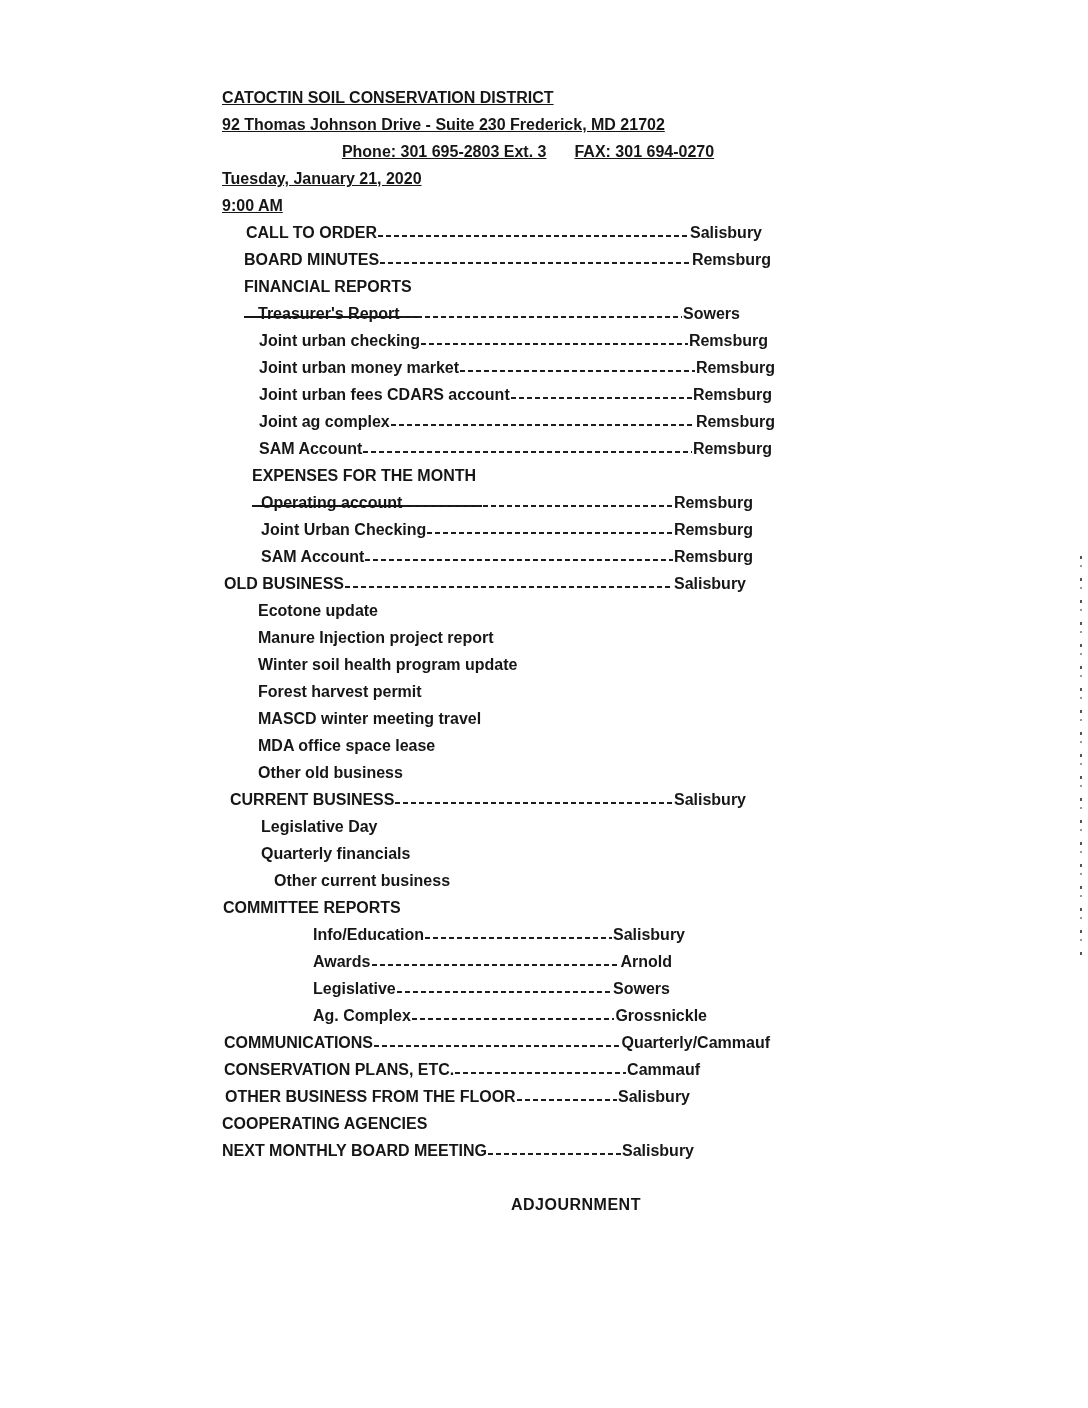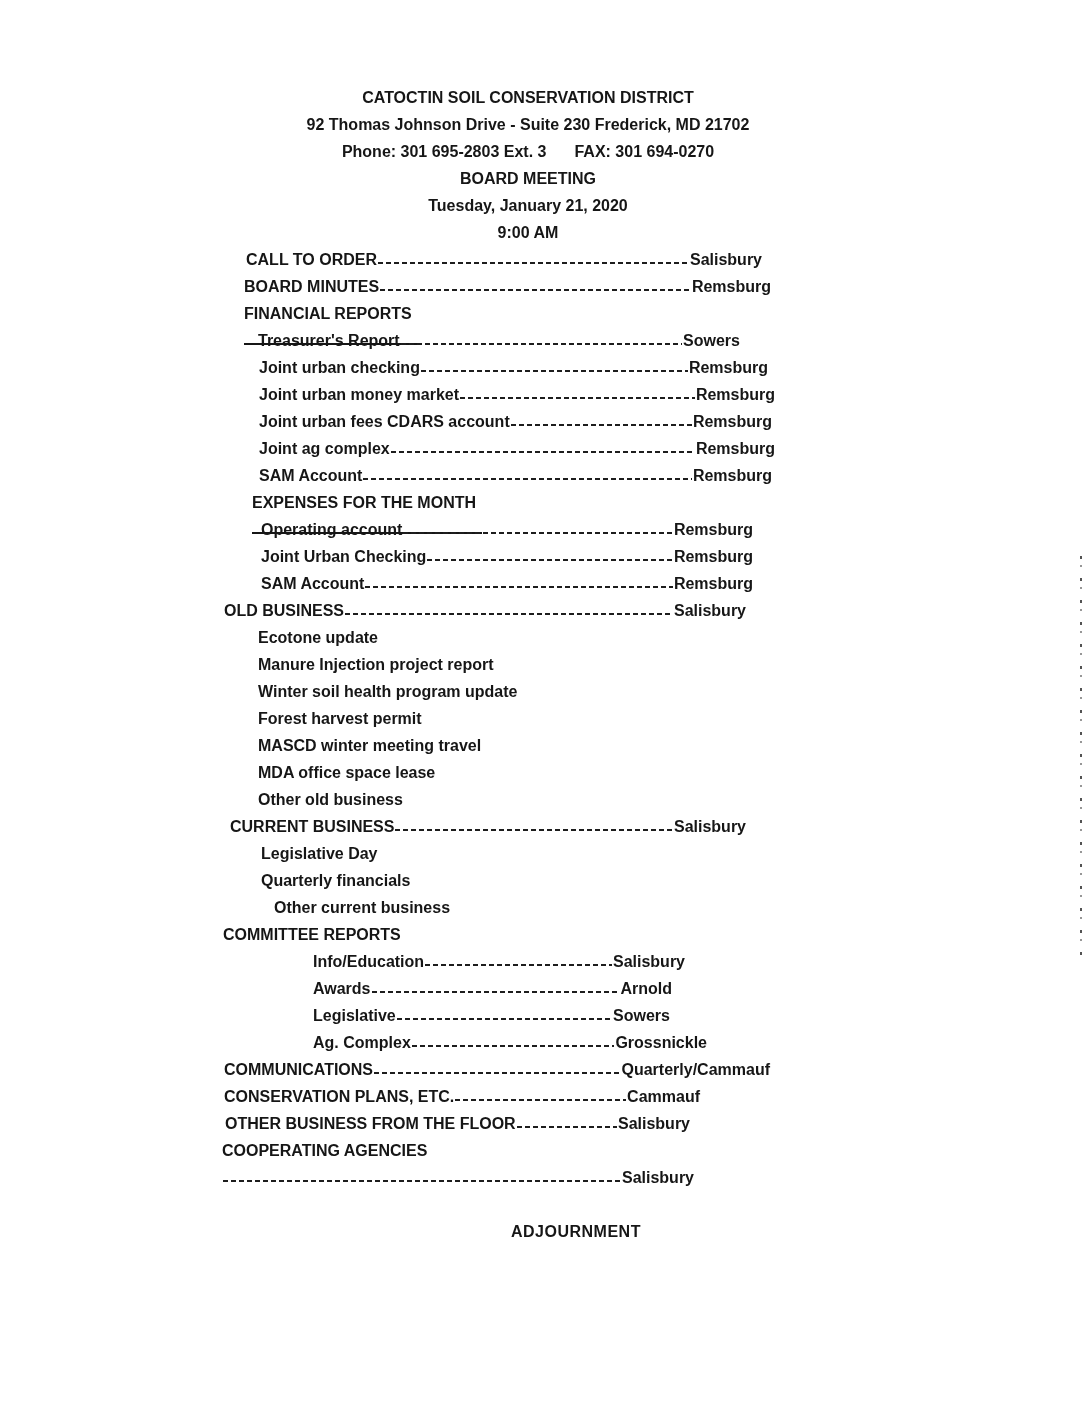--- a/index.html
+++ b/index.html
@@ -7,21 +7,21 @@
     position:relative;
     width:1088px;height:1408px;
     background:#ffffff;
     font-family:"Liberation Sans", sans-serif;
     color:#161616;
     font-weight:600;
     font-size:16px;
     overflow:hidden;
   }
   .content{position:absolute;left:222px;top:84px;}
-  .hdr{width:612px;text-align:center;}
+  .hdr{width:612px;text-align:left;text-decoration:underline;}
   .hline{height:27px;line-height:27px;white-space:nowrap;}
   .phoneline{display:flex;justify-content:center;gap:28px;}
   .row{display:flex;align-items:baseline;height:27px;line-height:27px;white-space:nowrap;}
   .lbl{flex:0 0 auto;}
   .u{text-decoration:none;border-bottom:2px solid #161616;padding-right:6px;padding-bottom:16px;}
   .leader{
     flex:1 1 auto;
     align-self:center;
     height:2px;
     margin:0 1px;
@@ -41,21 +41,20 @@
 <div class="page">
   <div class="content">
 
     <div class="hdr">
       <div class="hline">CATOCTIN SOIL CONSERVATION DISTRICT</div>
       <div class="hline">92 Thomas Johnson Drive - Suite 230 Frederick, MD 21702</div>
       <div class="hline phoneline">
         <span>Phone: 301 695-2803 Ext. 3</span>
         <span>FAX: 301 694-0270</span>
       </div>
-      <div class="hline">BOARD MEETING</div>
       <div class="hline">Tuesday, January 21, 2020</div>
       <div class="hline">9:00 AM</div>
     </div>
 
     <div class="row" style="margin-left:24px;width:516px">
       <span class="lbl">CALL TO ORDER</span>
       <span class="leader"></span>
       <span class="name">Salisbury</span>
     </div>
     <div class="row" style="margin-left:22px;width:527px">
@@ -189,20 +188,21 @@
     </div>
     <div class="row" style="margin-left:3px;width:465px">
       <span class="lbl">OTHER BUSINESS FROM THE FLOOR</span>
       <span class="leader"></span>
       <span class="name">Salisbury</span>
     </div>
     <div class="row" style="margin-left:0px">
       <span class="lbl">COOPERATING AGENCIES</span>
     </div>
     <div class="row" style="margin-left:0px;width:472px">
+      <span class="lbl">NEXT MONTHLY BOARD MEETING</span>
       <span class="leader"></span>
       <span class="name">Salisbury</span>
     </div>
 
     <div class="adjourn">ADJOURNMENT</div>
   </div>
 
   <div class="scan-artifact"></div>
 </div>
 

